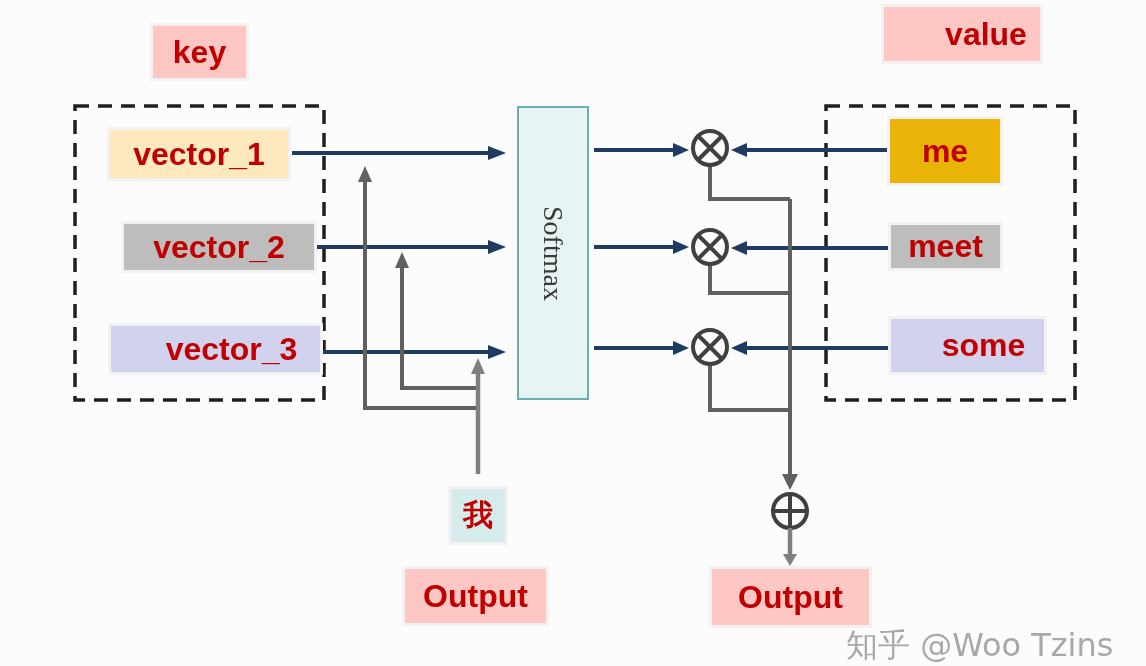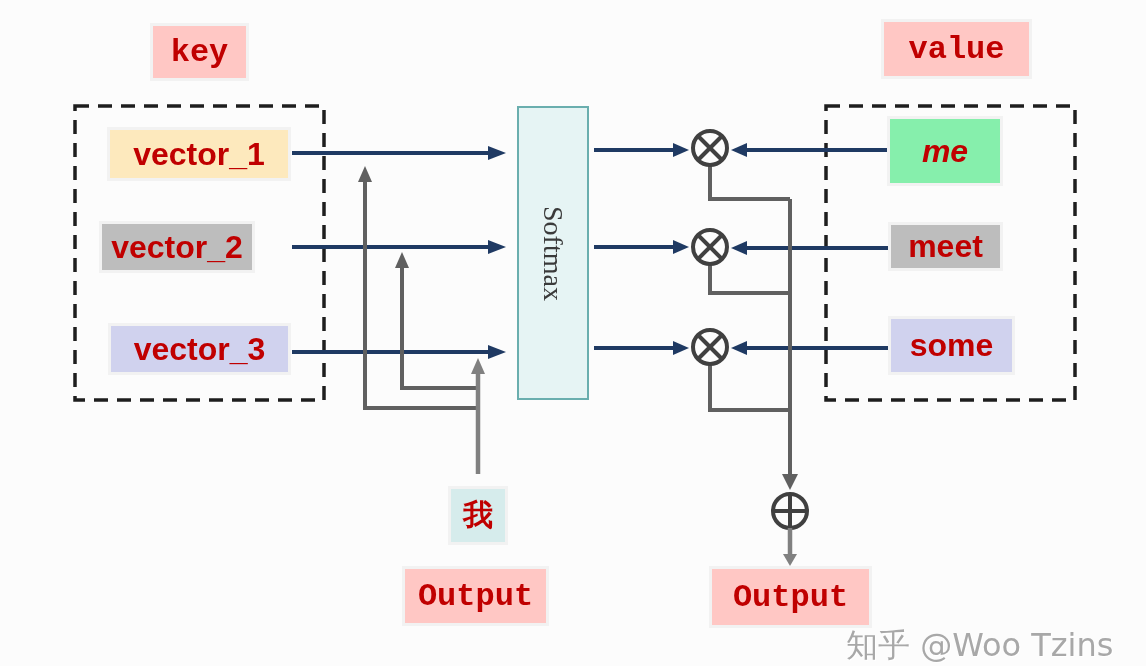--- a/index.html
+++ b/index.html
@@ -1,25 +1,25 @@
 <!DOCTYPE html>
 <html><head>
 <meta charset="utf-8">
 <style>
   html, body { margin:0; padding:0; background:#fcfcfc; }
   body { width:1146px; height:666px; position:relative; overflow:hidden; font-family:"Liberation Sans", sans-serif; }
   svg { position:absolute; left:0; top:0; }
   .lbl { position:absolute; display:flex; align-items:center; justify-content:center;
          color:#c00000; font-weight:bold; font-family:"Liberation Sans", sans-serif; font-size:32px;
          box-shadow:0 0 0 3px #f2f2f2; }
-  .pink { background:#ffc7c4;font-family:Liberation Mono, monospace; }
+  .pink { background:#ffc7c4; }
   .yellow { background:#fde9bd; }
-  .yellow2 { background:#86efac;font-style:italic; }
+  .yellow2 { background:#eab308; }
   .gray { background:#bdbdbd; }
-  .lav { background:#d0d2ee; }
+  .lav { background:#d0d2ee;padding-left:32px; }
   .cyan { background:#d6ecec; }
   .softmax { position:absolute; left:517px; top:106px; width:72px; height:294px;
              background:#e6f4f4; border:2px solid #6aaeae; box-sizing:border-box;
              display:flex; align-items:center; justify-content:center; }
   .softmax span { writing-mode:vertical-rl; font-family:"Liberation Serif", serif; font-size:28px; color:#3a3a3a; }
   .watermark { position:absolute; left:846px; top:600px; font-size:32px; color:#a8a8a8;
                font-family:"DejaVu Sans", sans-serif; text-shadow:1px 1px 0 #fff; letter-spacing:0px;margin-top:24px; }
 </style>
 </head>
 <body>
@@ -113,24 +113,24 @@
     <circle cx="790" cy="511" r="17"></circle>
     <line x1="790" y1="494" x2="790" y2="528"></line>
       <line x1="773" y1="511" x2="807" y2="511"></line>
   </g>
   <line x1="790" y1="528" x2="790" y2="556" stroke="#808080" stroke-width="4.5"></line>
   <path d="M783,554 L790,566 L797,554 z" fill="#808080"></path>
 </svg>
 
 <div class="lbl pink" style="left:153px;top:26px;width:93px;height:52px;">key</div>
 <div class="lbl yellow" style="left:110px;top:130px;width:178px;height:48px;text-align:right;">vector_1</div>
-<div class="lbl gray" style="left:102px;top:224px;width:150px;height:46px;text-align:center;">vector_2</div>
+<div class="lbl gray" style="left:124px;top:224px;width:190px;height:46px;text-align:center;">vector_2</div>
 <div class="lbl lav" style="left:111px;top:326px;width:177px;height:46px;">vector_3</div>
 
-<div class="lbl pink" style="left:884px;top:22px;width:145px;height:54px;">value</div>
+<div class="lbl pink" style="left:884px;top:7px;width:108px;height:54px;padding-left:48px;">value</div>
 <div class="lbl yellow2" style="left:890px;top:119px;width:110px;height:64px;">me</div>
 <div class="lbl gray" style="left:891px;top:225px;width:109px;height:43px;">meet</div>
 <div class="lbl lav" style="left:891px;top:319px;width:121px;height:53px;text-align:right;">some</div>
 
 <div class="softmax">
   <span>Softmax</span>
 </div>
 
 <div class="lbl cyan" style="left:451px;top:489px;width:54px;height:53px;font-family:'DejaVu Sans', sans-serif;font-size:30px;">我</div>
 <div class="lbl pink" style="left:405px;top:569px;width:141px;height:54px;">Output</div>

